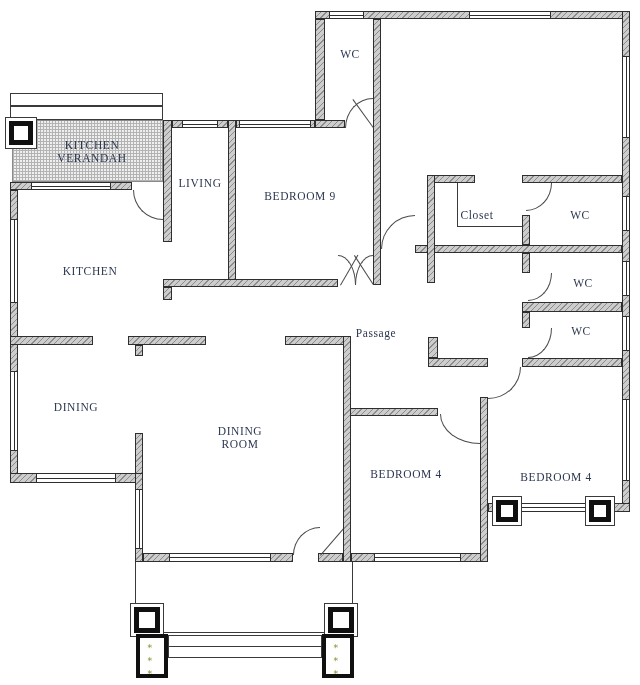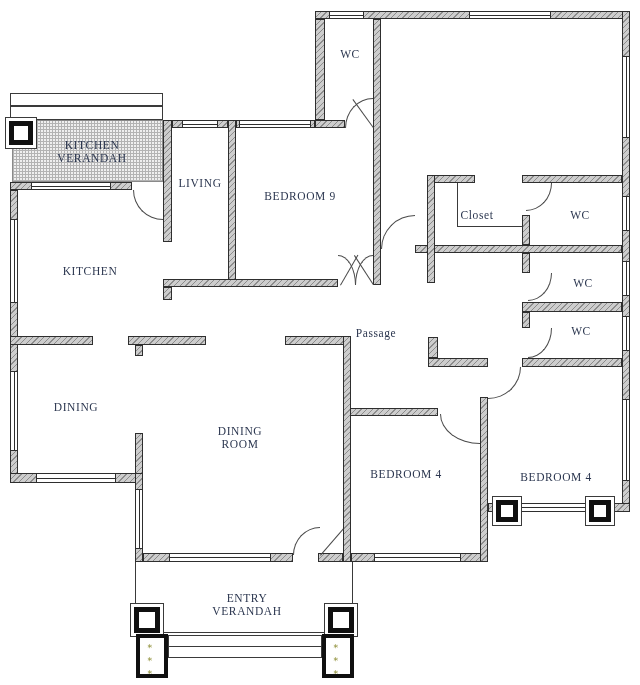--- a/index.html
+++ b/index.html
@@ -55,21 +55,20 @@
   <div class="lbl" style="left:447px;top:209px;width:60px;">Closet</div>
   <div class="lbl" style="left:558px;top:209px;width:44px;">WC</div>
   <div class="lbl" style="left:561px;top:277px;width:44px;">WC</div>
   <div class="lbl" style="left:559px;top:325px;width:44px;">WC</div>
   <div class="lbl" style="left:53px;top:265px;width:74px;">KITCHEN</div>
   <div class="lbl" style="left:344px;top:327px;width:64px;">Passage</div>
   <div class="lbl" style="left:40px;top:401px;width:72px;">DINING</div>
   <div class="lbl" style="left:198px;top:425px;width:84px;">DINING ROOM</div>
   <div class="lbl" style="left:354px;top:468px;width:104px;">BEDROOM 4</div>
   <div class="lbl" style="left:504px;top:471px;width:104px;">BEDROOM 4</div>
-  <div class="lbl" style="left:197px;top:592px;width:100px;">ENTRY VERANDAH</div>
 <div class="wall" style="left: 315px; top: 11px; width: 15px; height: 8px;"></div>
     <div class="wall" style="left: 363px; top: 11px; width: 107px; height: 8px;"></div>
     <div class="wall" style="left: 550px; top: 11px; width: 80px; height: 8px;"></div>
     <div class="wall" style="left: 622px; top: 11px; width: 8px; height: 46px;"></div>
     <div class="wall" style="left: 622px; top: 137px; width: 8px; height: 60px;"></div>
     <div class="wall" style="left: 622px; top: 230px; width: 8px; height: 32px;"></div>
     <div class="wall" style="left: 622px; top: 295px; width: 8px; height: 22px;"></div>
     <div class="wall" style="left: 622px; top: 350px; width: 8px; height: 50px;"></div>
     <div class="wall" style="left: 622px; top: 480px; width: 8px; height: 32px;"></div>
     <div class="wall" style="left: 315px; top: 19px; width: 10px; height: 101px;"></div>

